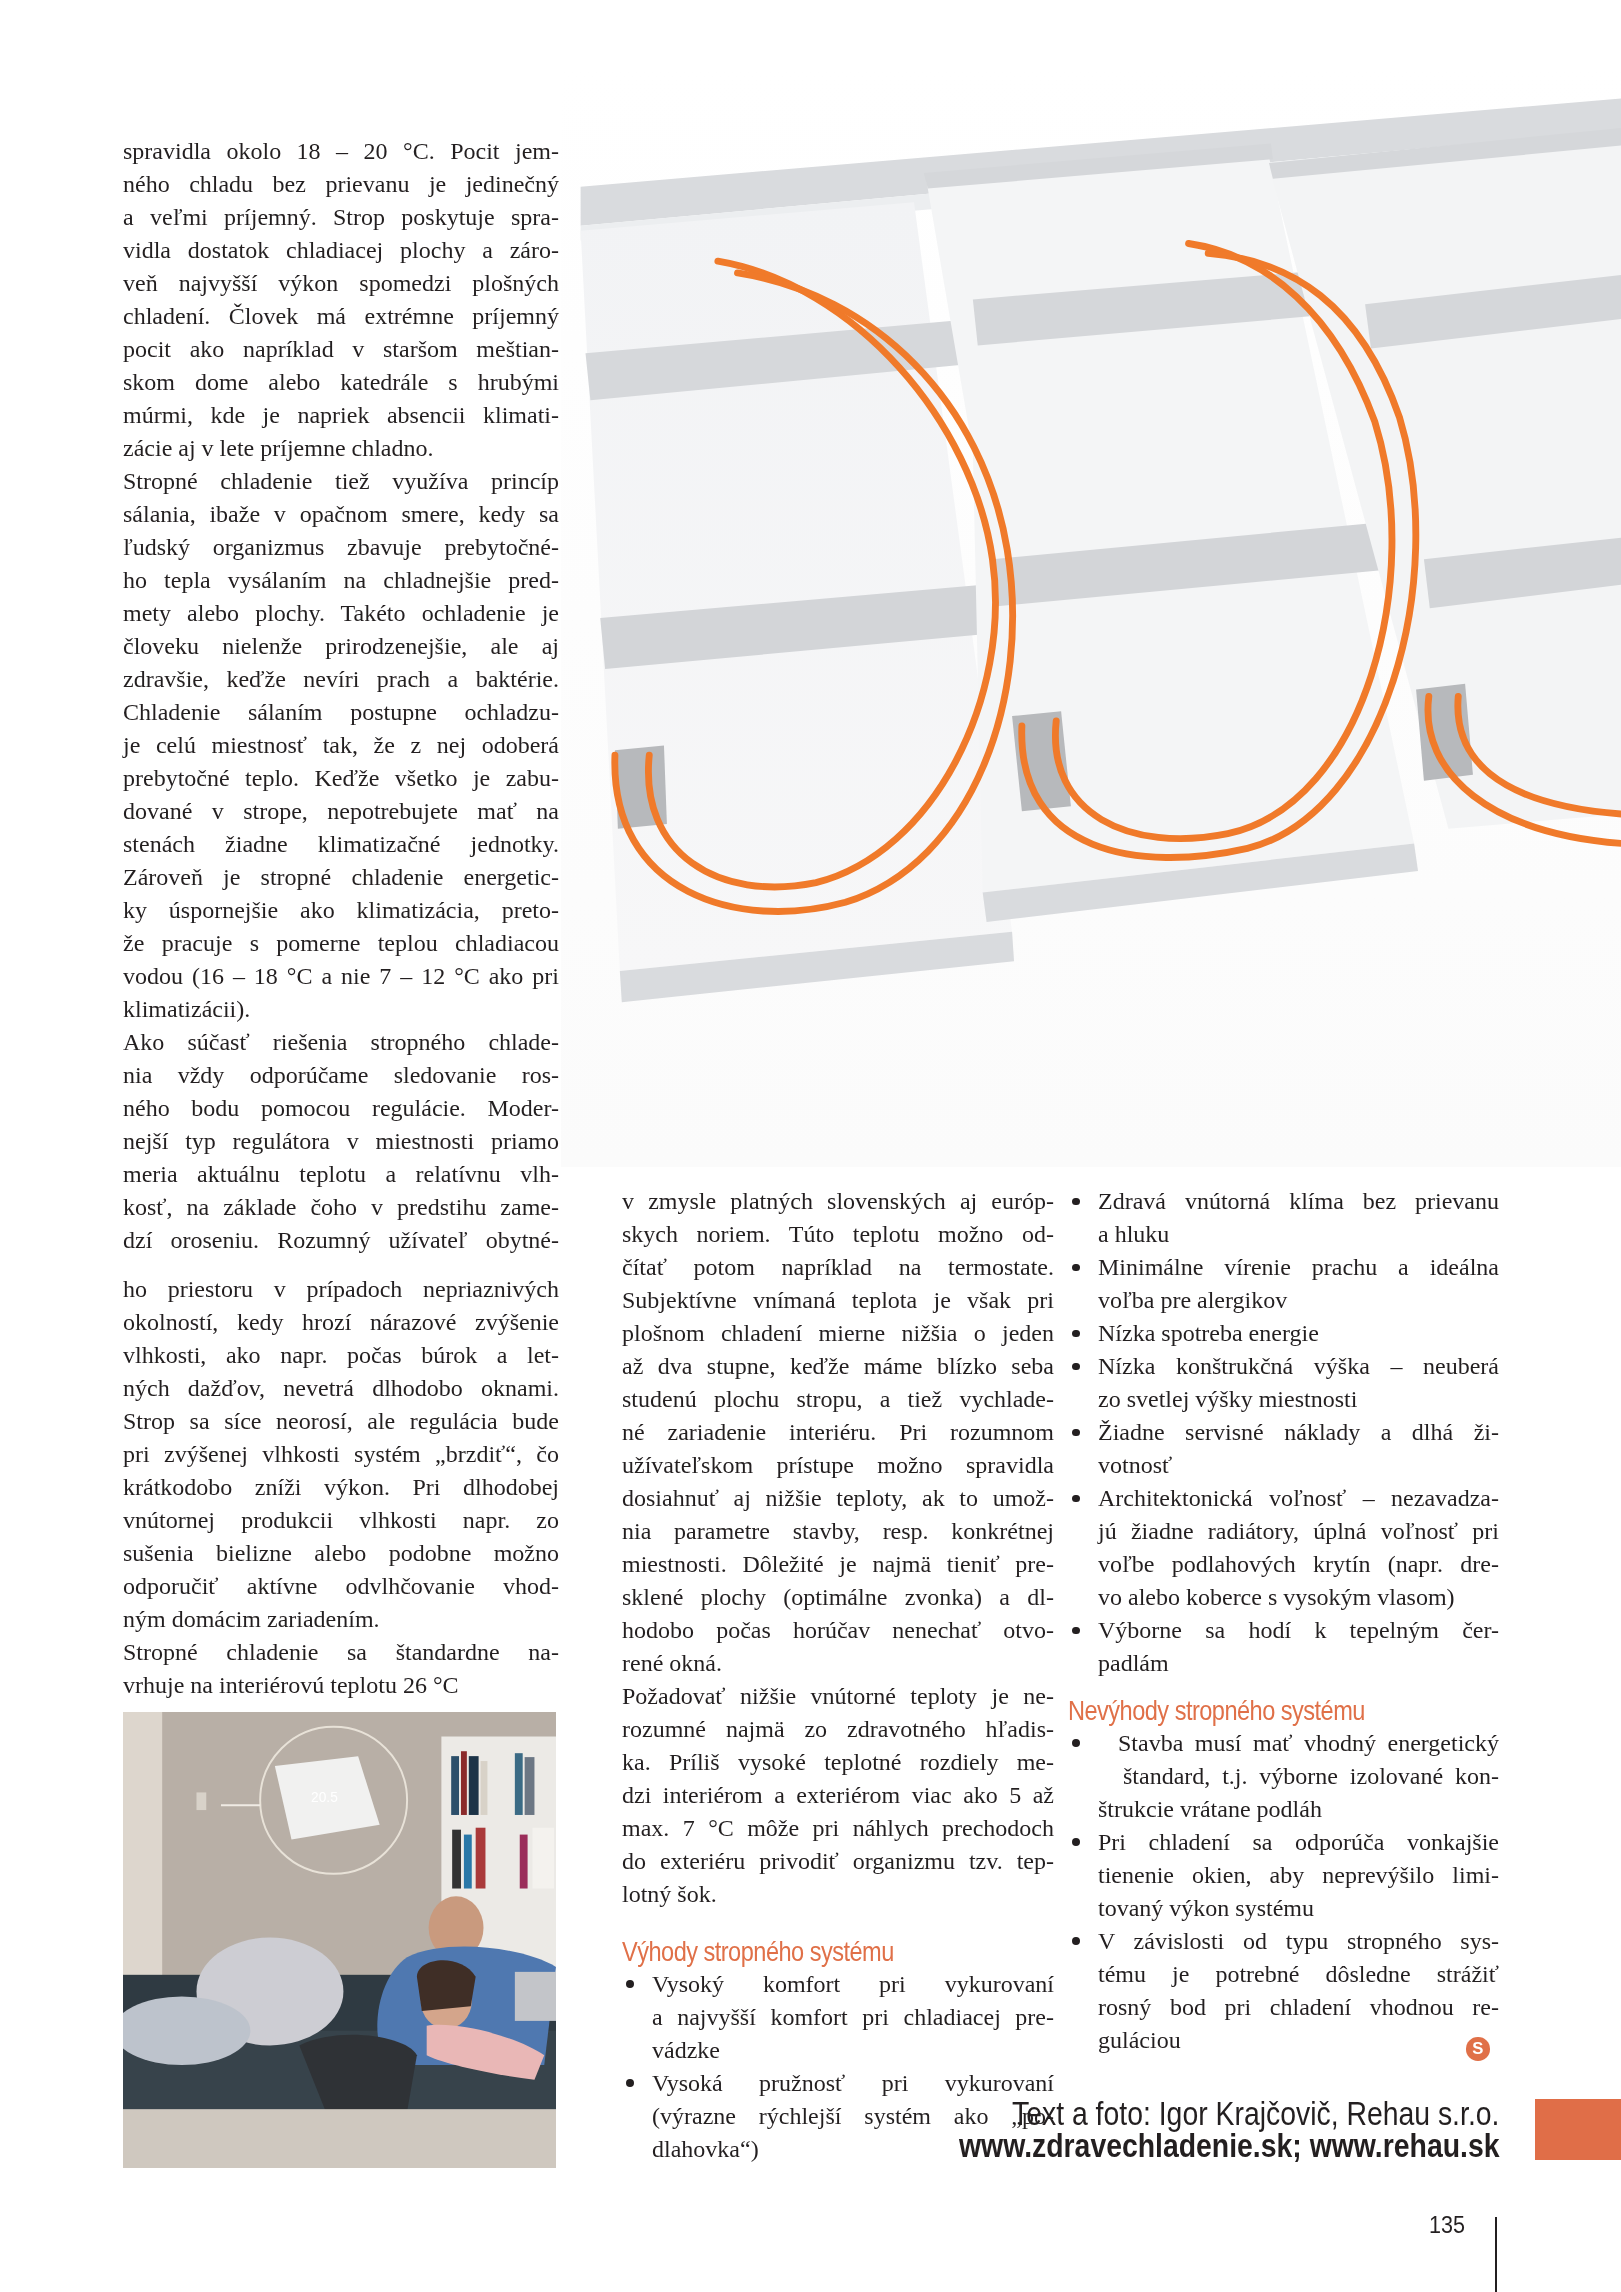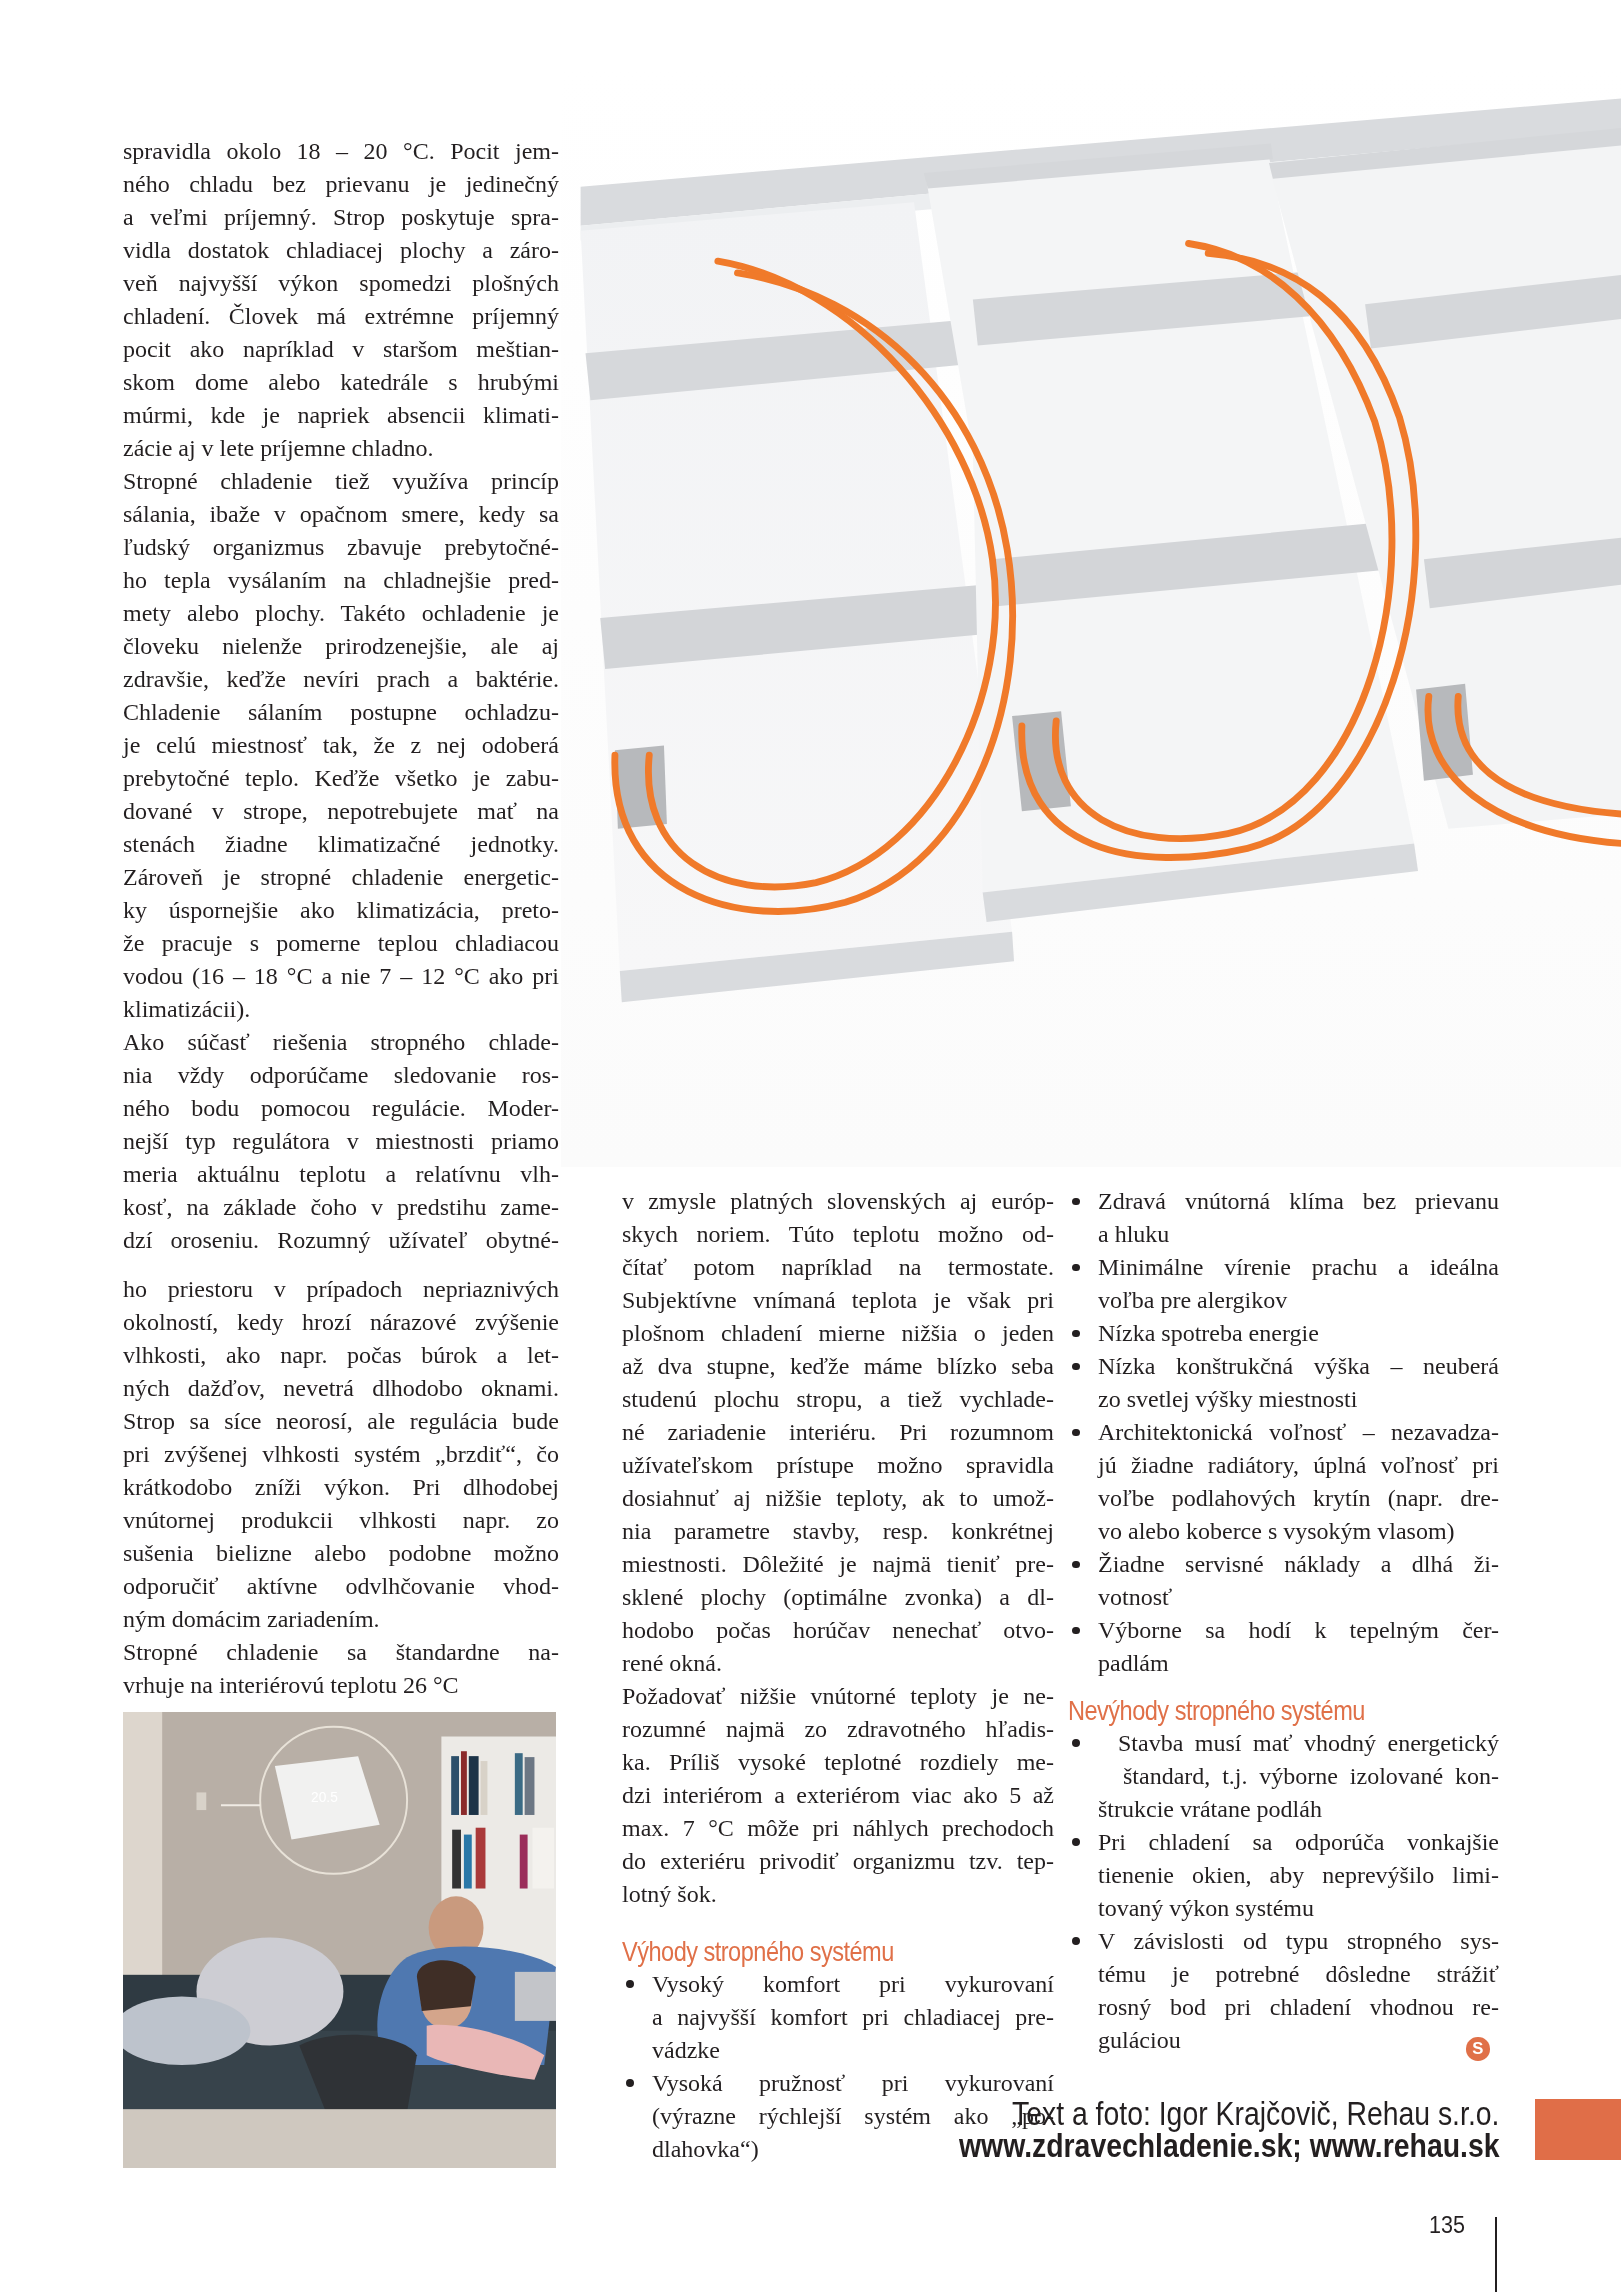--- a/index.html
+++ b/index.html
@@ -245,32 +245,32 @@
         <span class="dot"></span>
         <span class="ln last" style="white-space: normal; text-align: left;">Nízka spotreba energie</span>
       </div>
       <div class="bullet">
         <span class="dot"></span>
         <span class="ln" style="white-space: normal;">Nízka konštrukčná výška – neuberá</span>
         <span class="ln last" style="white-space: normal; text-align: left;">zo svetlej výšky miestnosti</span>
       </div>
       <div class="bullet">
         <span class="dot"></span>
+        <span class="ln" style="white-space: normal;">Žiadne servisné náklady a dlhá ži-</span>
+        <span class="ln last" style="white-space: normal; text-align: left;">votnosť</span>
+      </div>
+      <div class="bullet">
+        <span class="dot"></span>
         <span class="ln" style="white-space: normal;">Architektonická voľnosť – nezavadza-</span>
         <span class="ln" style="white-space: normal;">jú žiadne radiátory, úplná voľnosť pri</span>
         <span class="ln" style="white-space: normal;">voľbe podlahových krytín (napr. dre-</span>
         <span class="ln last" style="white-space: normal; text-align: left;">vo alebo koberce s vysokým vlasom)</span>
       </div>
       <div class="bullet">
         <span class="dot"></span>
-        <span class="ln" style="white-space: normal;">Žiadne servisné náklady a dlhá ži-</span>
-        <span class="ln last" style="white-space: normal; text-align: left;">votnosť</span>
-      </div>
-      <div class="bullet">
-        <span class="dot"></span>
         <span class="ln" style="white-space: normal;">Výborne sa hodí k tepelným čer-</span>
         <span class="ln last" style="white-space: normal; text-align: left;">padlám</span>
       </div>
     </div>
     <div class="gap-sm"></div>
     <div class="heading">Nevýhody stropného systému</div>
     <div>
       <div class="bullet">
         <span class="dot"></span>
         <span class="ln" style="white-space: normal; margin-left: 20px;">Stavba musí mať vhodný energetický</span>

